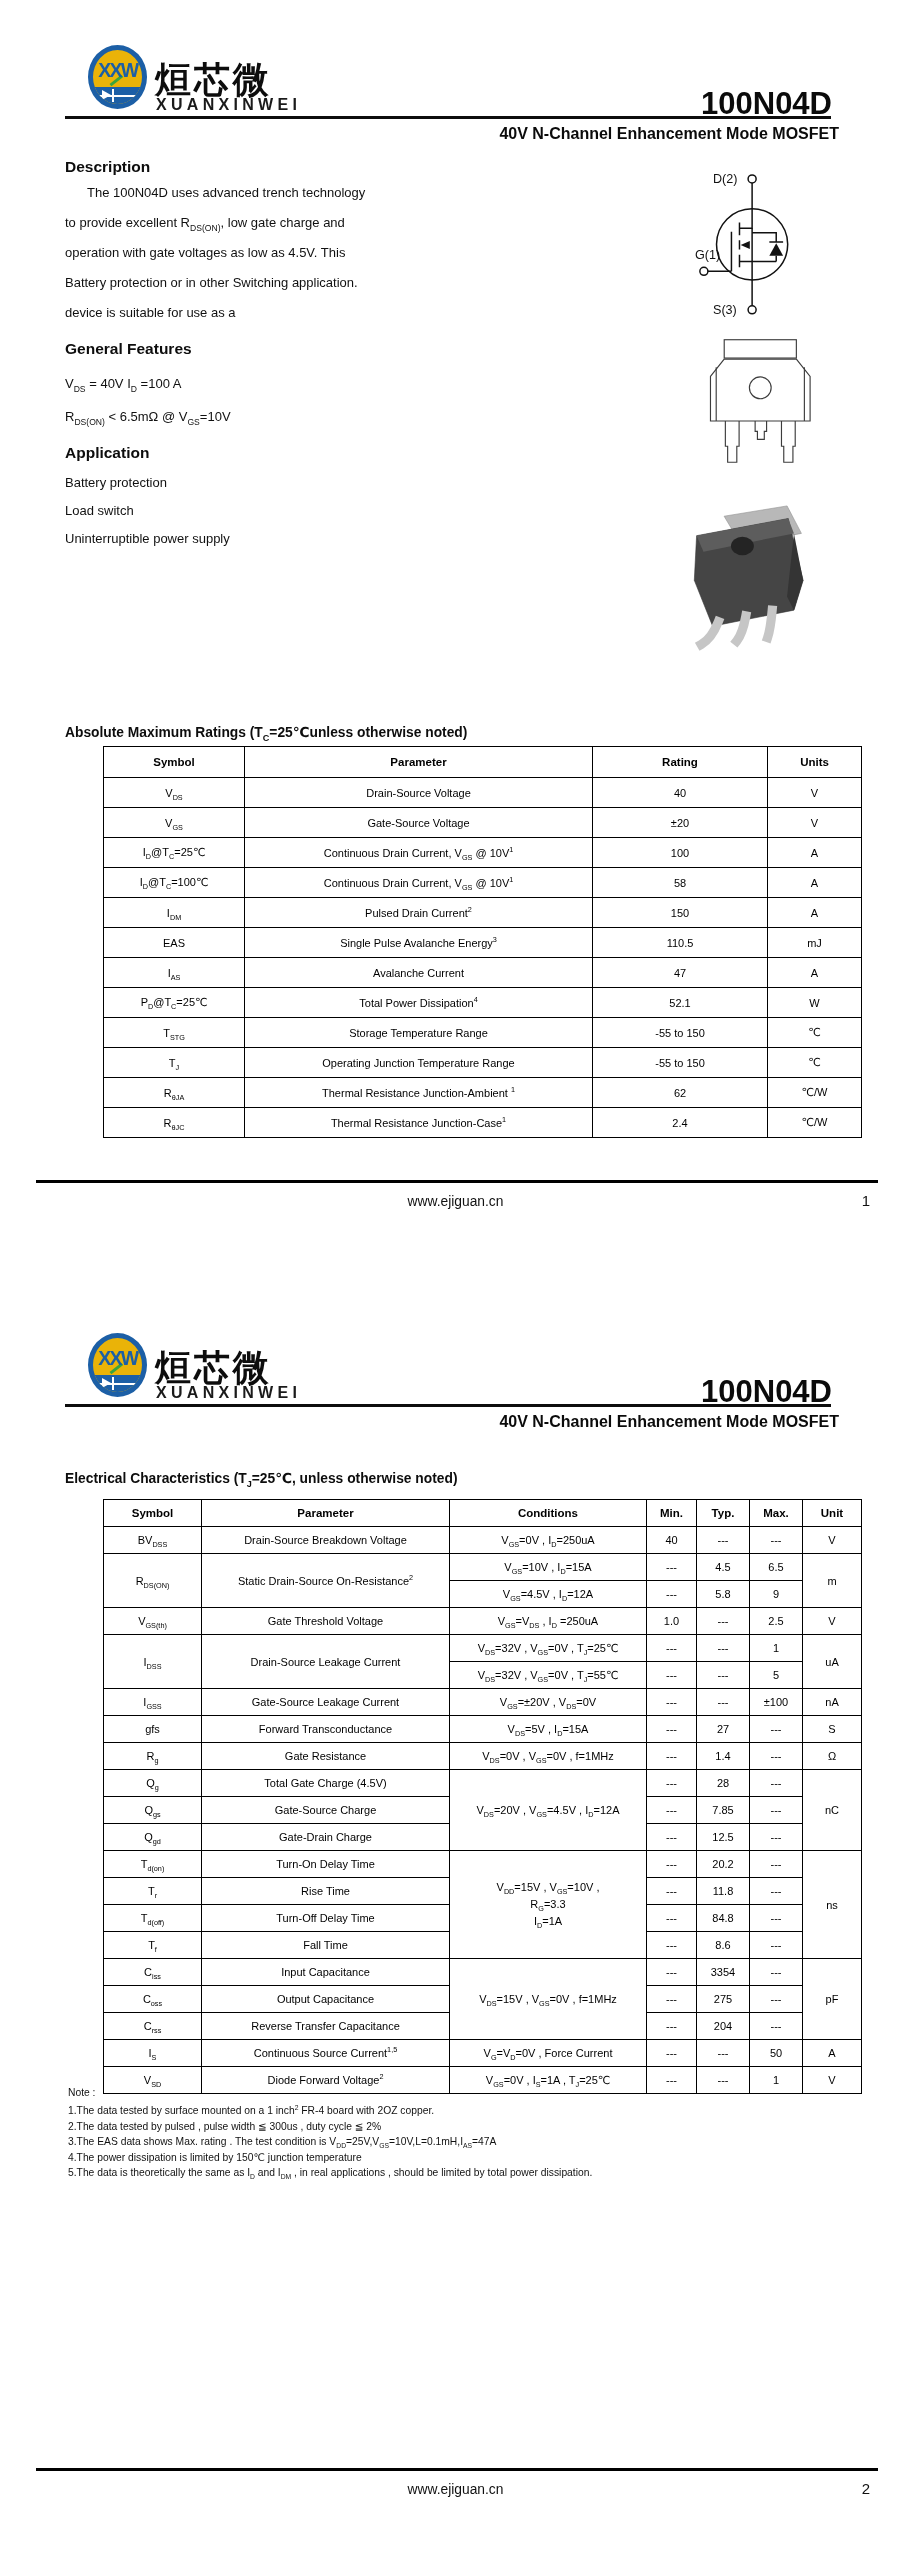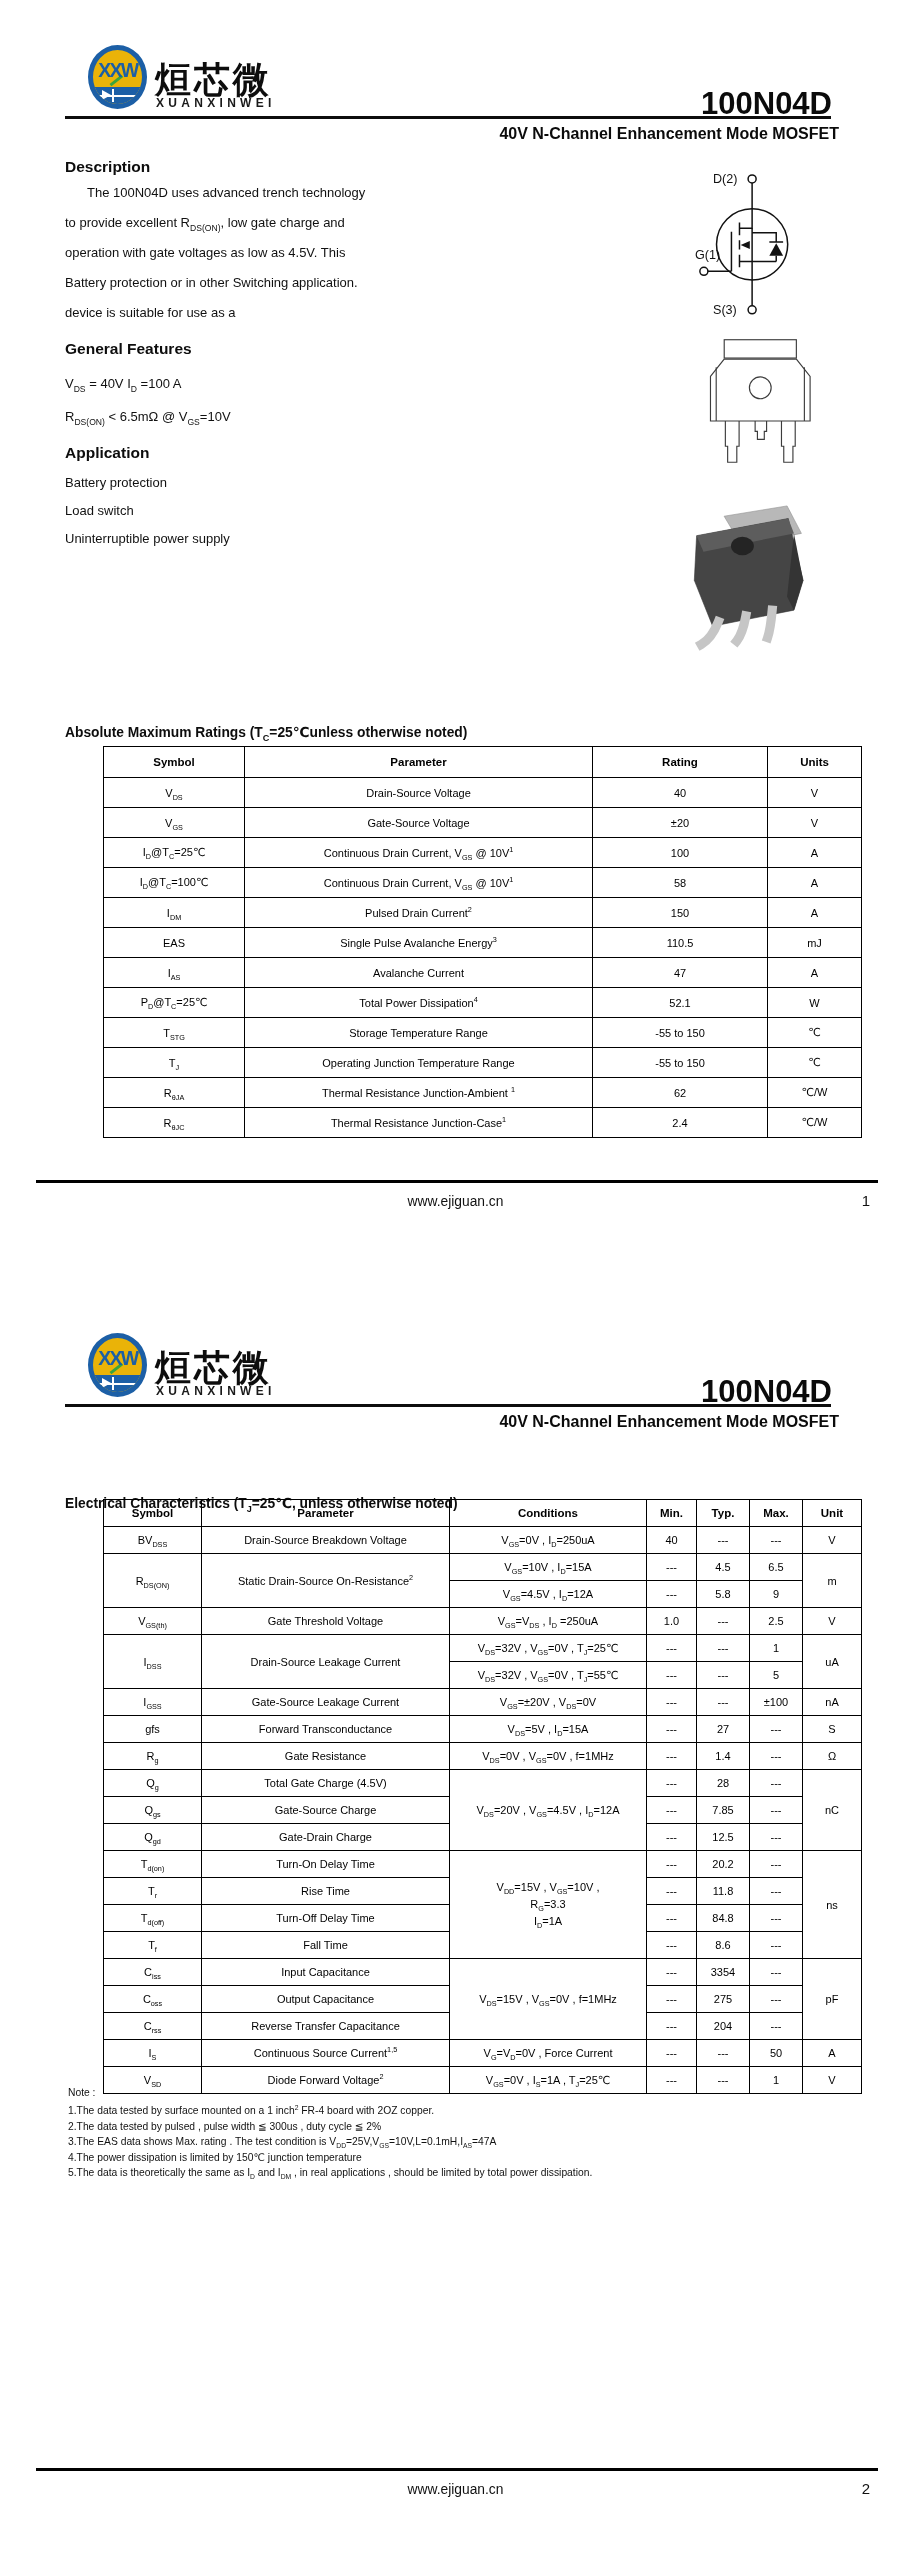--- a/index.html
+++ b/index.html
@@ -15,21 +15,21 @@
                border-radius:50%;background:#eab308;overflow:hidden;}
   .logo-xw{position:absolute;left:0;right:0;top:9.2px;text-align:center;color:#1c5fa6;
            font-weight:800;font-size:19.5px;letter-spacing:-1.7px;}
   .logo-green{position:absolute;left:16px;top:29px;width:15px;height:3.4px;background:#3aa43c;transform:rotate(-38deg);}
   .logo-band{position:absolute;left:-3.4px;right:-3.4px;bottom:-2.3px;height:19px;background:#1c5fa6;}
   .diode-line{position:absolute;left:4.6px;right:4.6px;top:8px;height:1.7px;background:#fff;}
   .diode-tri{position:absolute;left:11.5px;top:2.9px;width:0;height:0;border-top:5.7px solid transparent;
              border-bottom:5.7px solid transparent;border-left:9.2px solid #fff;}
   .diode-bar{position:absolute;left:22px;top:1.7px;width:2.3px;height:13.8px;background:#fff;}
   .logo-cn{left:70px;top:17px;font-size:36px;font-weight:700;letter-spacing:2.9px;color:#0d0d0d;}
-  .logo-en{left:71px;top:57px;font-size:12px;font-weight:600;letter-spacing:4.3px;color:#1a1a1a;}
+  .logo-en{left:71px;top:57px;font-size:16px;font-weight:600;letter-spacing:4.3px;color:#1a1a1a;}
   .part-title{right:79px;top:86px;font-size:31px;font-weight:800;color:#0b0b0b;}
   .head-rule{left:65px;top:116px;width:766px;height:2.9px;background:#0d0d0d;}
   .subtitle{right:72px;top:125px;font-size:16px;font-weight:700;color:#0b0b0b;}
 
   
   .sec-head{font-size:15.5px;font-weight:800;color:#0d0d0d;}
   .body-lines{font-size:13px;line-height:30px;color:#111;width:402px;}
   .indent{text-indent:22px;}
   .gf-lines{font-size:13px;line-height:33px;color:#111;}
   .app-lines{font-size:13px;line-height:28px;color:#111;}
@@ -259,21 +259,21 @@
         <div class="diode-bar"></div>
       </div>
     </div>
     <div class="abs logo-cn">烜芯微</div>
     <div class="abs logo-en">XUANXINWEI</div>
   </div>
   <div class="abs part-title">100N04D</div>
   <div class="abs head-rule"></div>
   <div class="abs subtitle">40V N-Channel Enhancement Mode MOSFET</div>
 
-  <div class="abs tbl-head" style="left:65px;top:182px;margin-top:25px;">Electrical Characteristics (T<sub>J</sub>=25℃, unless otherwise noted)</div>
+  <div class="abs tbl-head" style="left:65px;top:182px;">Electrical Characteristics (T<sub>J</sub>=25℃, unless otherwise noted)</div>
   <table class="abs sheet ec" style="left:79px;top:211px;width:757px;">
     <colgroup>
         <col style="width:98px">
         <col style="width:248px">
         <col style="width:197px">
         <col style="width:50px">
         <col style="width:53px">
         <col style="width:53px">
         <col style="width:59px">
       </colgroup>

